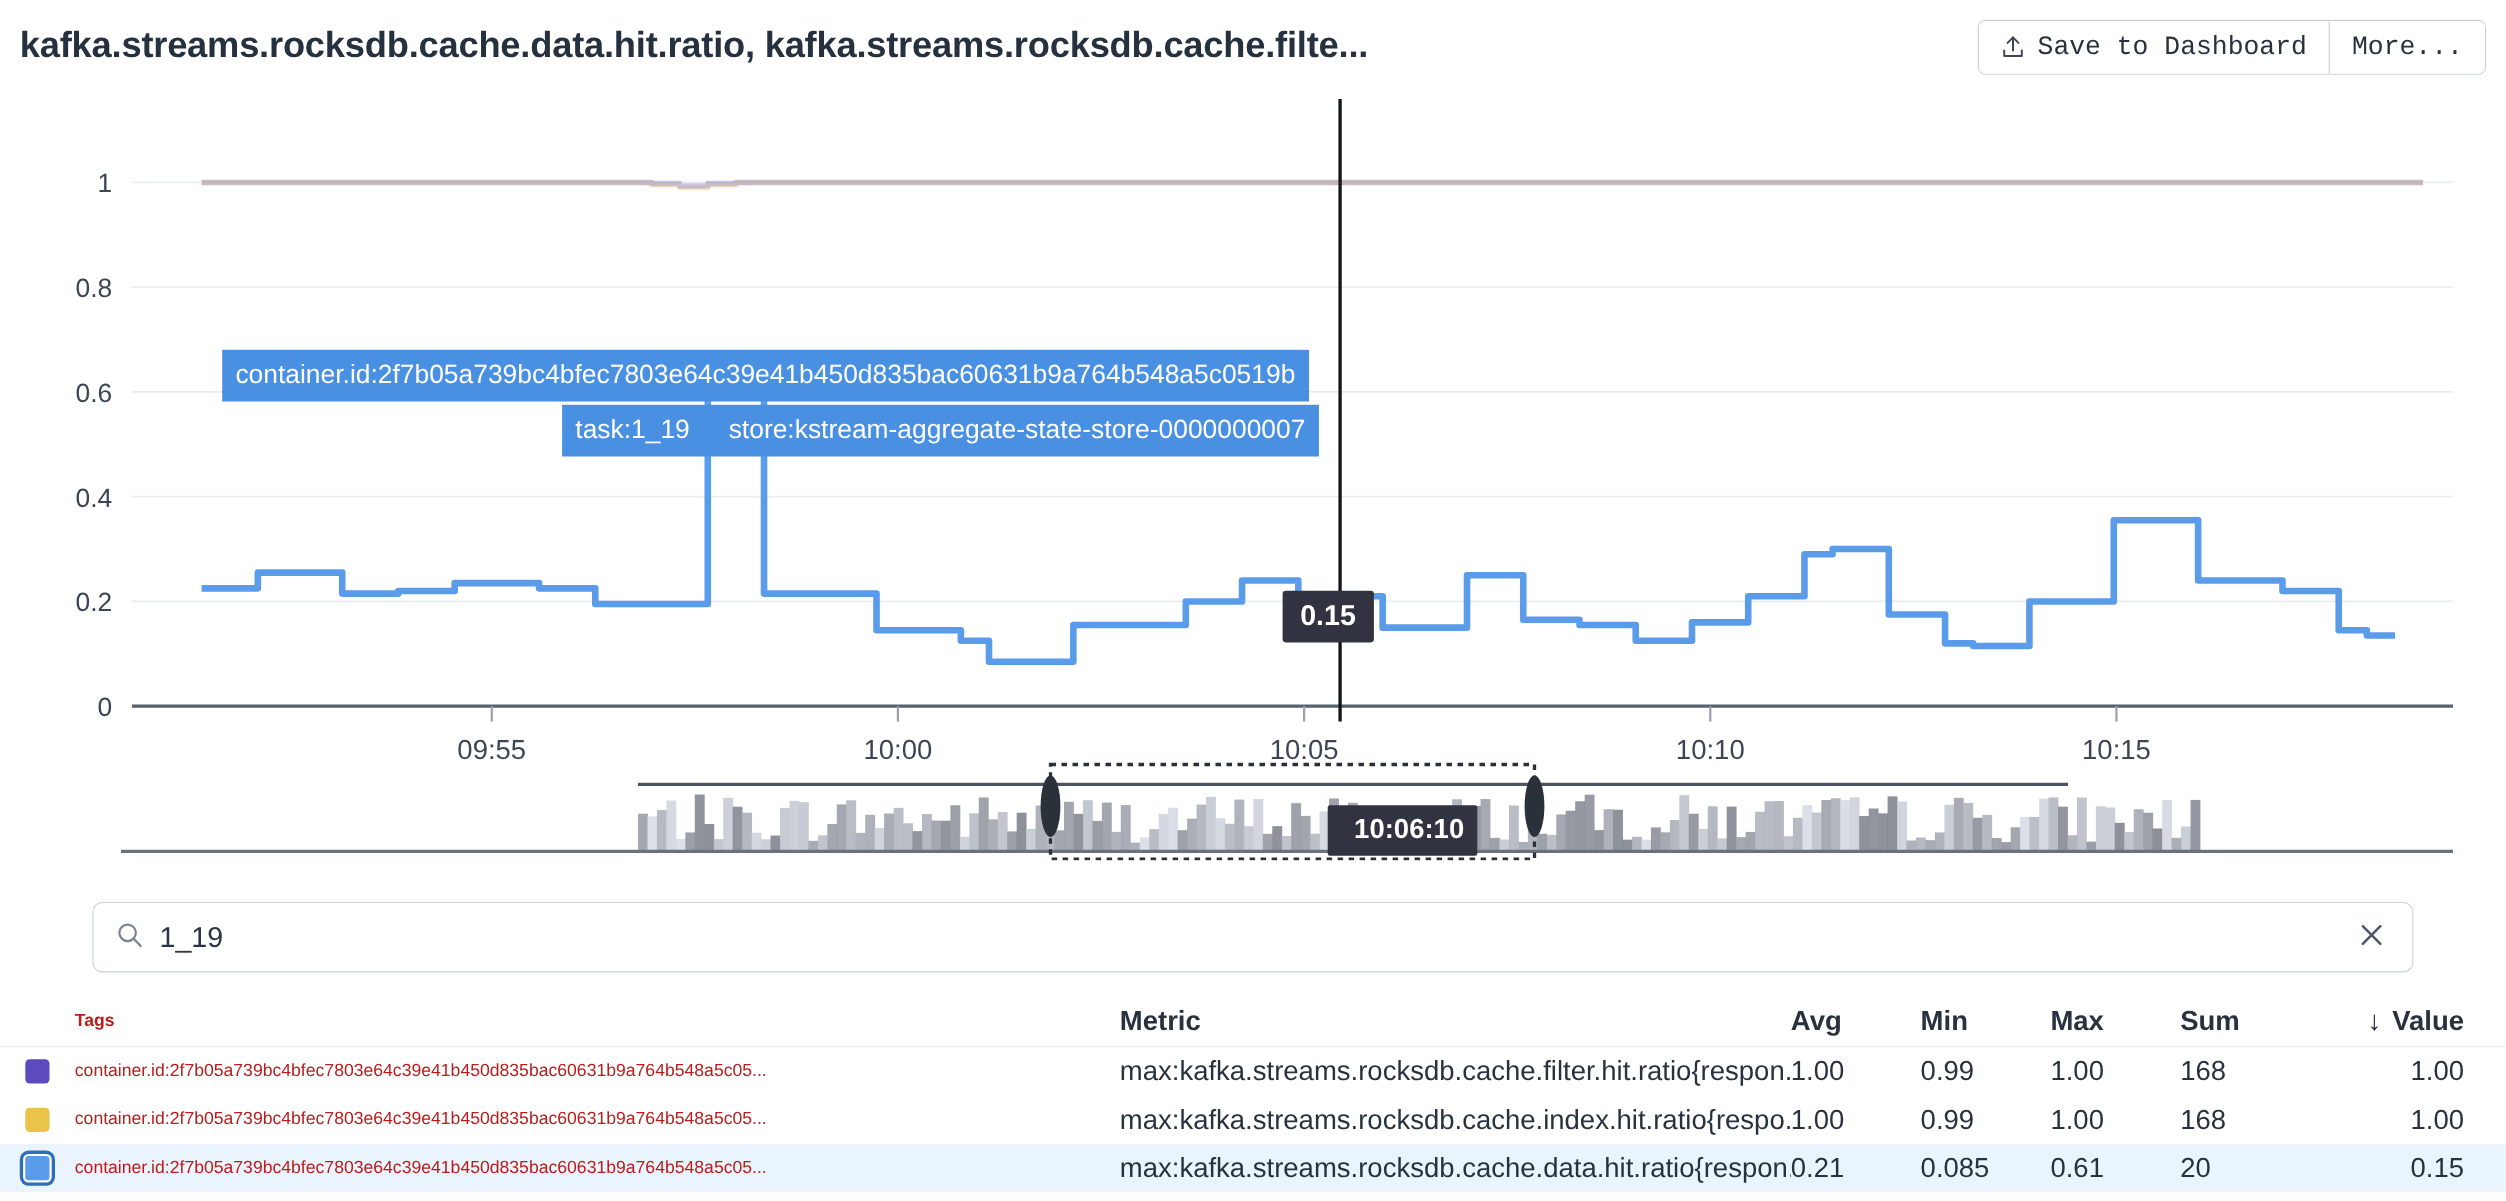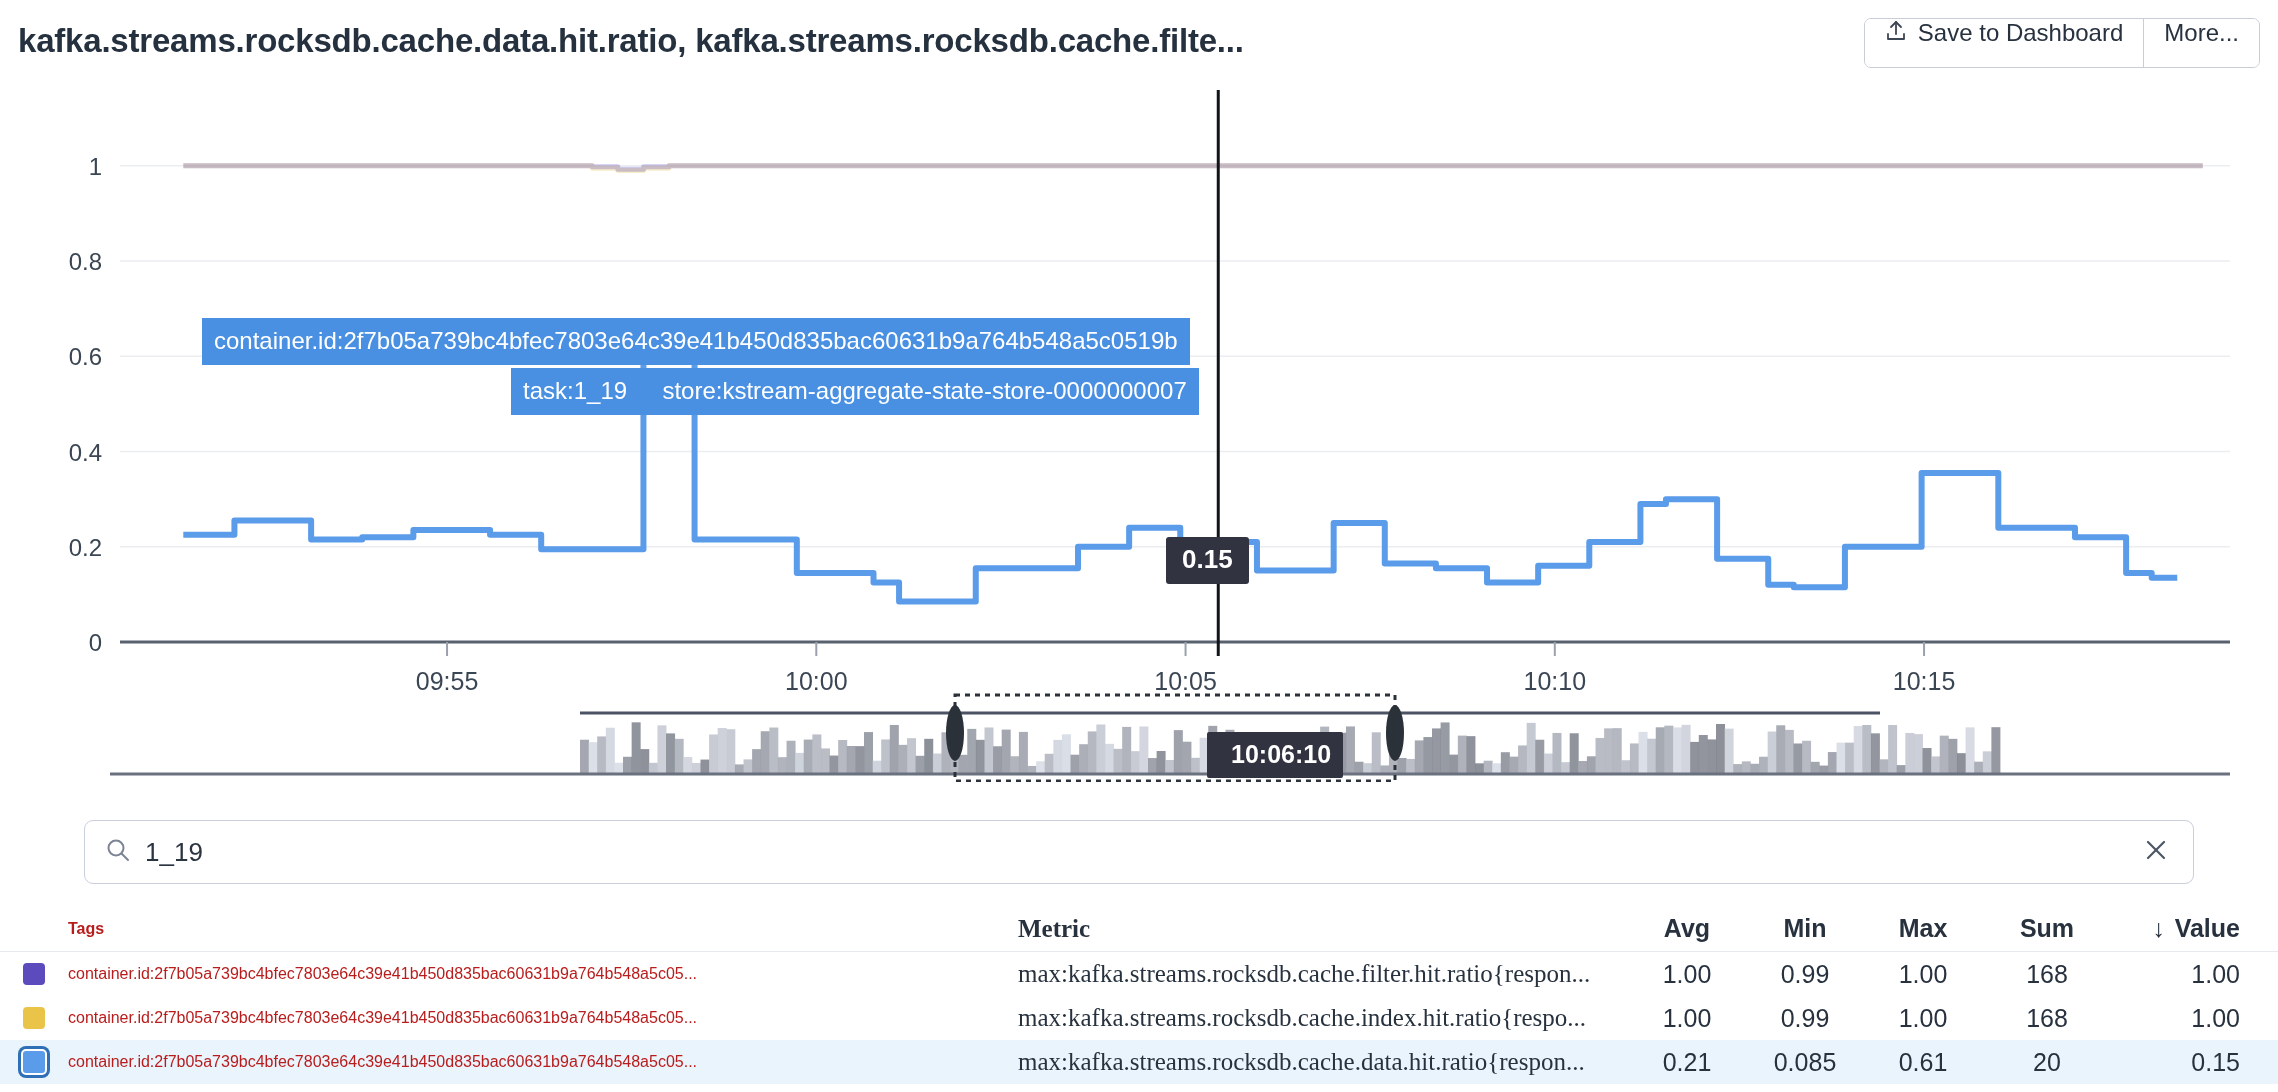--- a/index.html
+++ b/index.html
@@ -41,29 +41,29 @@
     display: flex;
     align-items: stretch;
     border: 1px solid #c8cdd8;
     border-radius: 7px;
     overflow: hidden;
     background: #fff;
     height: 48px;
   }
   .btn {
     display: flex;
-    align-items: flex-start;
+    align-items: center;
     gap: 11px;
     padding: 0 20px;
     font-size: 24px;
     color: #28323f;
     background: #fff;
     border: none;
     cursor: pointer;
-    font-family: Liberation Sans, sans-serif;
+    font-family: Liberation Mono, monospace;
     white-space: nowrap;
   }
   .btn + .btn {
     border-left: 1px solid #c8cdd8;
   }
   .upload-icon {
     width: 22px;
     height: 24px;
     display: block;
   }
@@ -205,26 +205,25 @@
     overflow: hidden;
     white-space: nowrap;
   }
   .c-metric {
     width: 610px;
     flex: none;
     font-size: 25px;
     color: #28323f;
     overflow: hidden;
     white-space: nowrap;
-    font-family: Liberation Serif, serif;
   }
   .c-num {
     width: 118px;
     flex: none;
-    text-align: center;
+    text-align: left;
     font-size: 25px;
     color: #28323f;
   }
   .c-num.wide { width: 130px; }
   .c-value {
     width: 150px;
     flex: none;
     text-align: right;
     font-size: 25px;
     color: #28323f;

